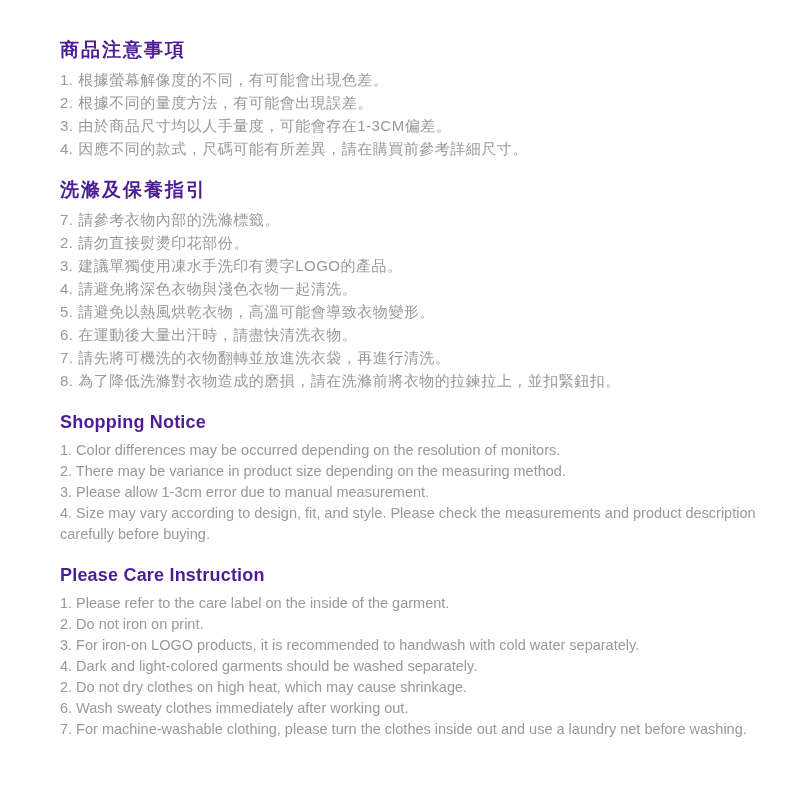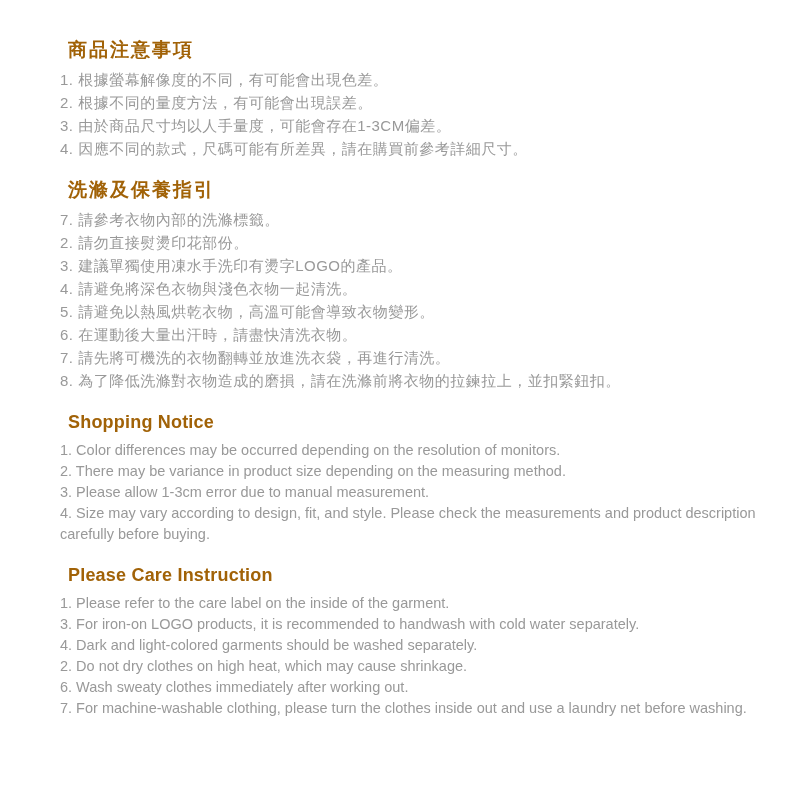--- a/index.html
+++ b/index.html
@@ -12,23 +12,23 @@
     width: 800px;
     height: 810px;
     background: #ffffff;
     padding: 38px 30px 0 60px;
     font-family: "Liberation Sans", "DejaVu Sans", sans-serif;
     overflow: hidden;
   }
   .notice-section { margin: 0; }
   .notice-section + .notice-section { margin-top: 18px; }
   .sec-title {
-    margin: 0 0 6px 8px;
+    margin: 0 0 6px 0;
     font-weight: 700;
-    color: #a16207;
+    color: #4c1d95;
     line-height: 24px;
   }
   .notice-section.zh .sec-title {
     font-size: 19px;
     letter-spacing: 2px;
   }
   .notice-section.en .sec-title {
     font-size: 18px;
     letter-spacing: 0.2px;
   }
@@ -86,20 +86,21 @@
       <li class="sec-item">2. There may be variance in product size depending on the measuring method.</li>
       <li class="sec-item">3. Please allow 1-3cm error due to manual measurement.</li>
       <li class="sec-item">4. Size may vary according to design, fit, and style. Please check the measurements and product description carefully before buying.</li>
     </ul>
   </section>
 
   <section class="notice-section en">
     <h2 class="sec-title">Please Care Instruction</h2>
     <ul class="sec-list">
       <li class="sec-item">1. Please refer to the care label on the inside of the garment.</li>
+      <li class="sec-item">2. Do not iron on print.</li>
       <li class="sec-item">3. For iron-on LOGO products, it is recommended to handwash with cold water separately.</li>
       <li class="sec-item">4. Dark and light-colored garments should be washed separately.</li>
       <li class="sec-item">2. Do not dry clothes on high heat, which may cause shrinkage.</li>
       <li class="sec-item">6. Wash sweaty clothes immediately after working out.</li>
       <li class="sec-item">7. For machine-washable clothing, please turn the clothes inside out and use a laundry net before washing.</li>
     </ul>
   </section>
 
 </div>
 

